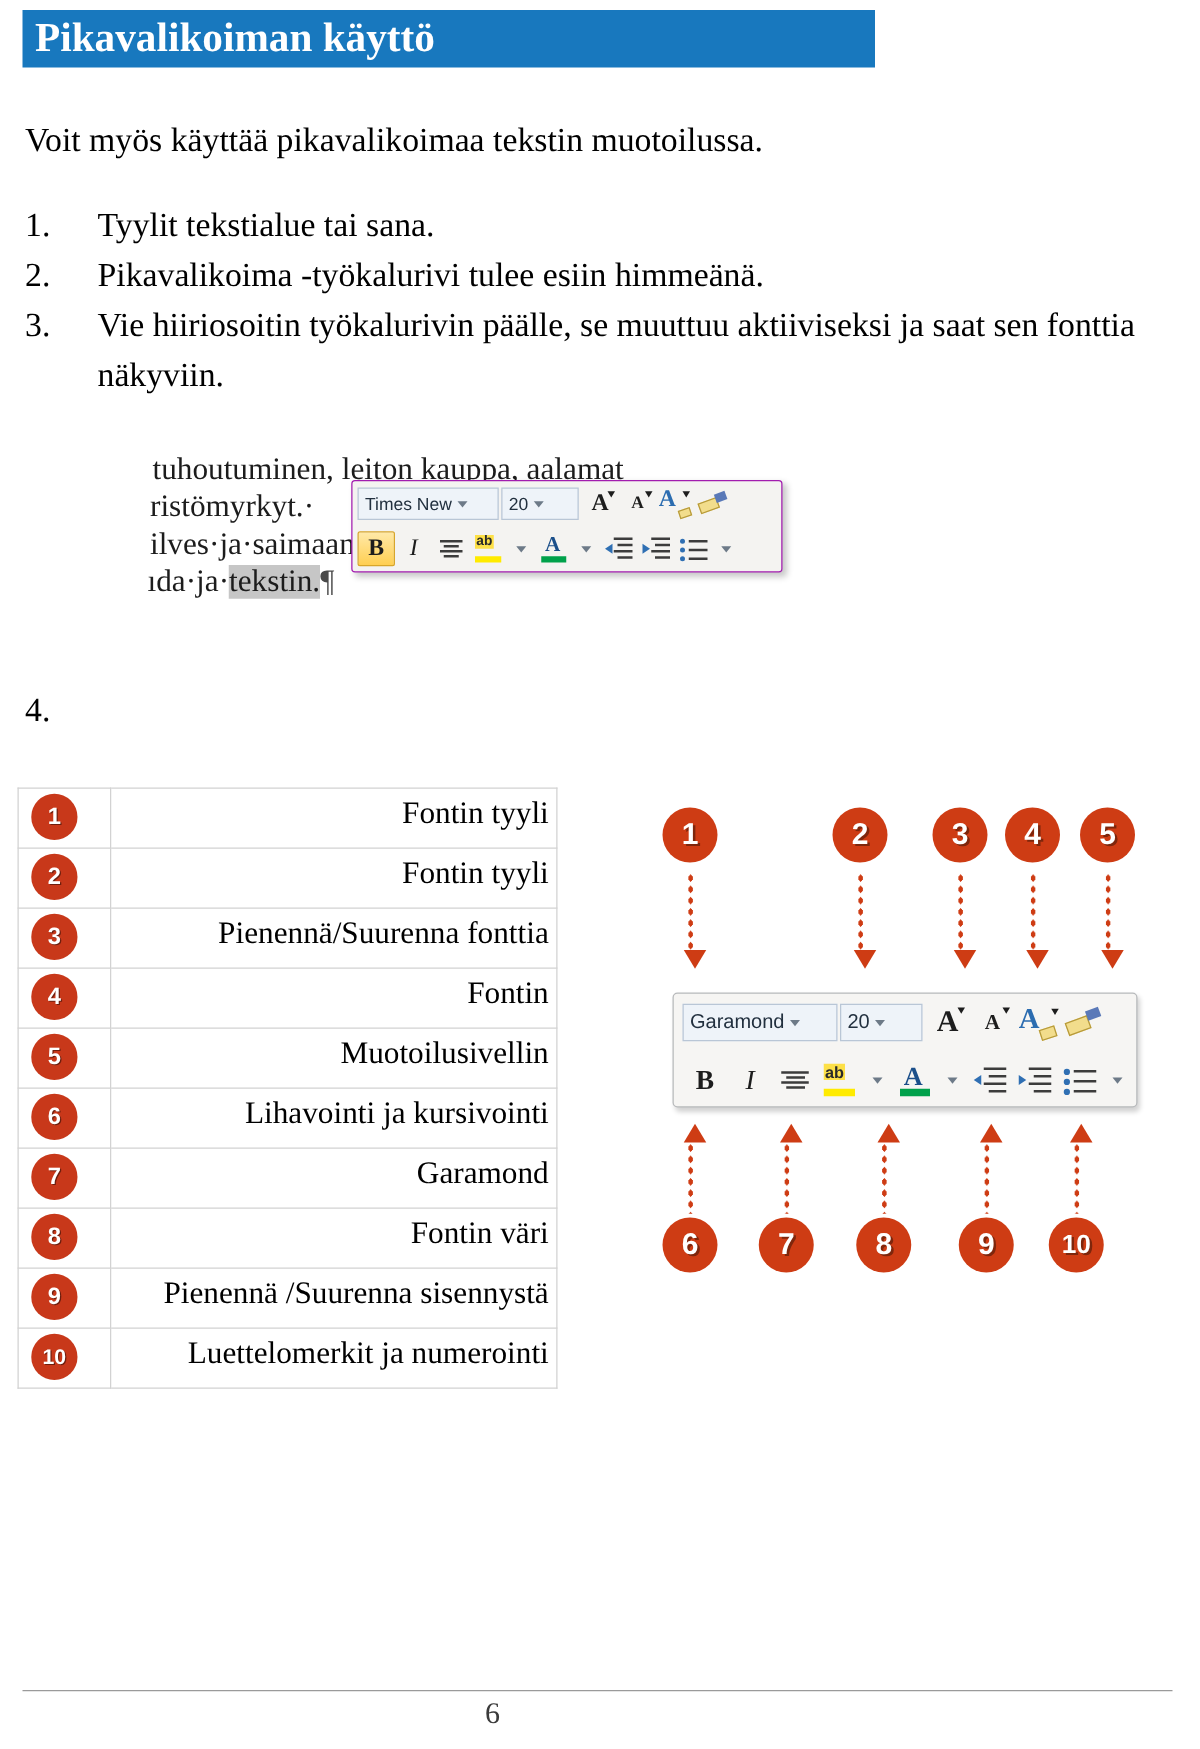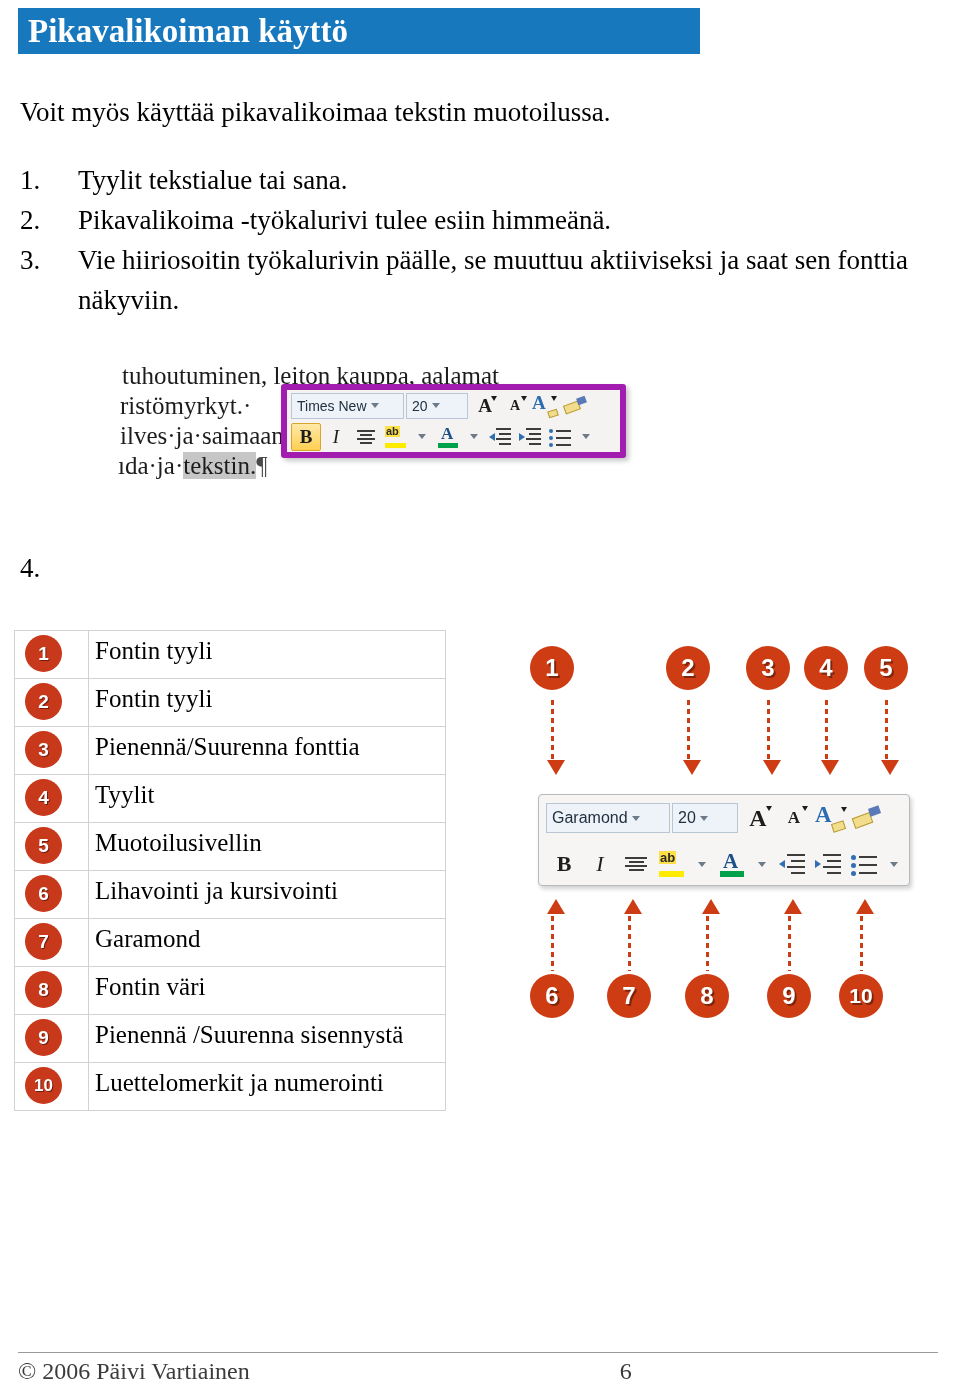--- a/index.html
+++ b/index.html
@@ -78,21 +78,21 @@
   .doc-line.l4{ left:0px;  top:92px; }
   .sel{ background:#c6c6c6; }
   .pilcrow{ color:#4a4a4a; }
 
   
   .minibar1{
     position:absolute;
     left:163px; top:24px;
     width:345px; height:74px;
     background:#f4f3f1;
-    border:6px solid #a21caf;
+    border:1px solid #a21caf;
     border-radius:3px;
     box-shadow:3px 3px 5px rgba(0,0,0,.22);
     z-index:5;
   }
 
   
   .mb-row{ display:flex; align-items:center; height:50%; padding:0 4px; }
   .mb-row.top{ border-bottom:0; }
   .combo{
     background:#eef3f9;
@@ -202,21 +202,21 @@
     border-collapse:collapse;
   }
   .legend td{
     border:1px solid #d2d2d2;
     vertical-align:top;
     padding:4px 6px 6px 6px;
   }
   .legend td.badge-cell{ width:74px; text-align:left; padding-left:10px; }
   .legend td.label-cell{
     font-family:"Liberation Serif", serif;
-    font-size:25px; line-height:31px;
+    font-size:25px; line-height:31px;text-align:right;
   }
   .badge{
     display:inline-block;
     width:37px; height:37px; border-radius:50%;
     background:#c8381a;
     color:#ffffff;
     font-family:"Liberation Sans", sans-serif;
     font-weight:bold;
     font-size:19px;
     line-height:37px;
@@ -450,21 +450,21 @@
   <tr>
     <td class="badge-cell">
       <span class="badge">3</span>
     </td>
     <td class="label-cell">Pienennä/Suurenna fonttia</td>
   </tr>
   <tr>
     <td class="badge-cell">
       <span class="badge">4</span>
     </td>
-    <td class="label-cell">Tyylit</td>
+    <td class="label-cell">Fontin</td>
   </tr>
   <tr>
     <td class="badge-cell">
       <span class="badge">5</span>
     </td>
     <td class="label-cell">Muotoilusivellin</td>
   </tr>
   <tr>
     <td class="badge-cell">
       <span class="badge">6</span>
@@ -649,15 +649,14 @@
 
   <div class="callout" style="left:22px;  top:338px;">6</div>
   <div class="callout" style="left:99px;  top:338px;">7</div>
   <div class="callout" style="left:177px; top:338px;">8</div>
   <div class="callout" style="left:259px; top:338px;">9</div>
   <div class="callout w" style="left:331px; top:338px;">10</div>
 </div>
 
 <div class="footer-rule"></div>
 <div class="footer">
-  <span class="copy">© 2006 Päivi Vartiainen</span>
   <span class="pageno">6</span>
 </div>
 
 </body></html>

